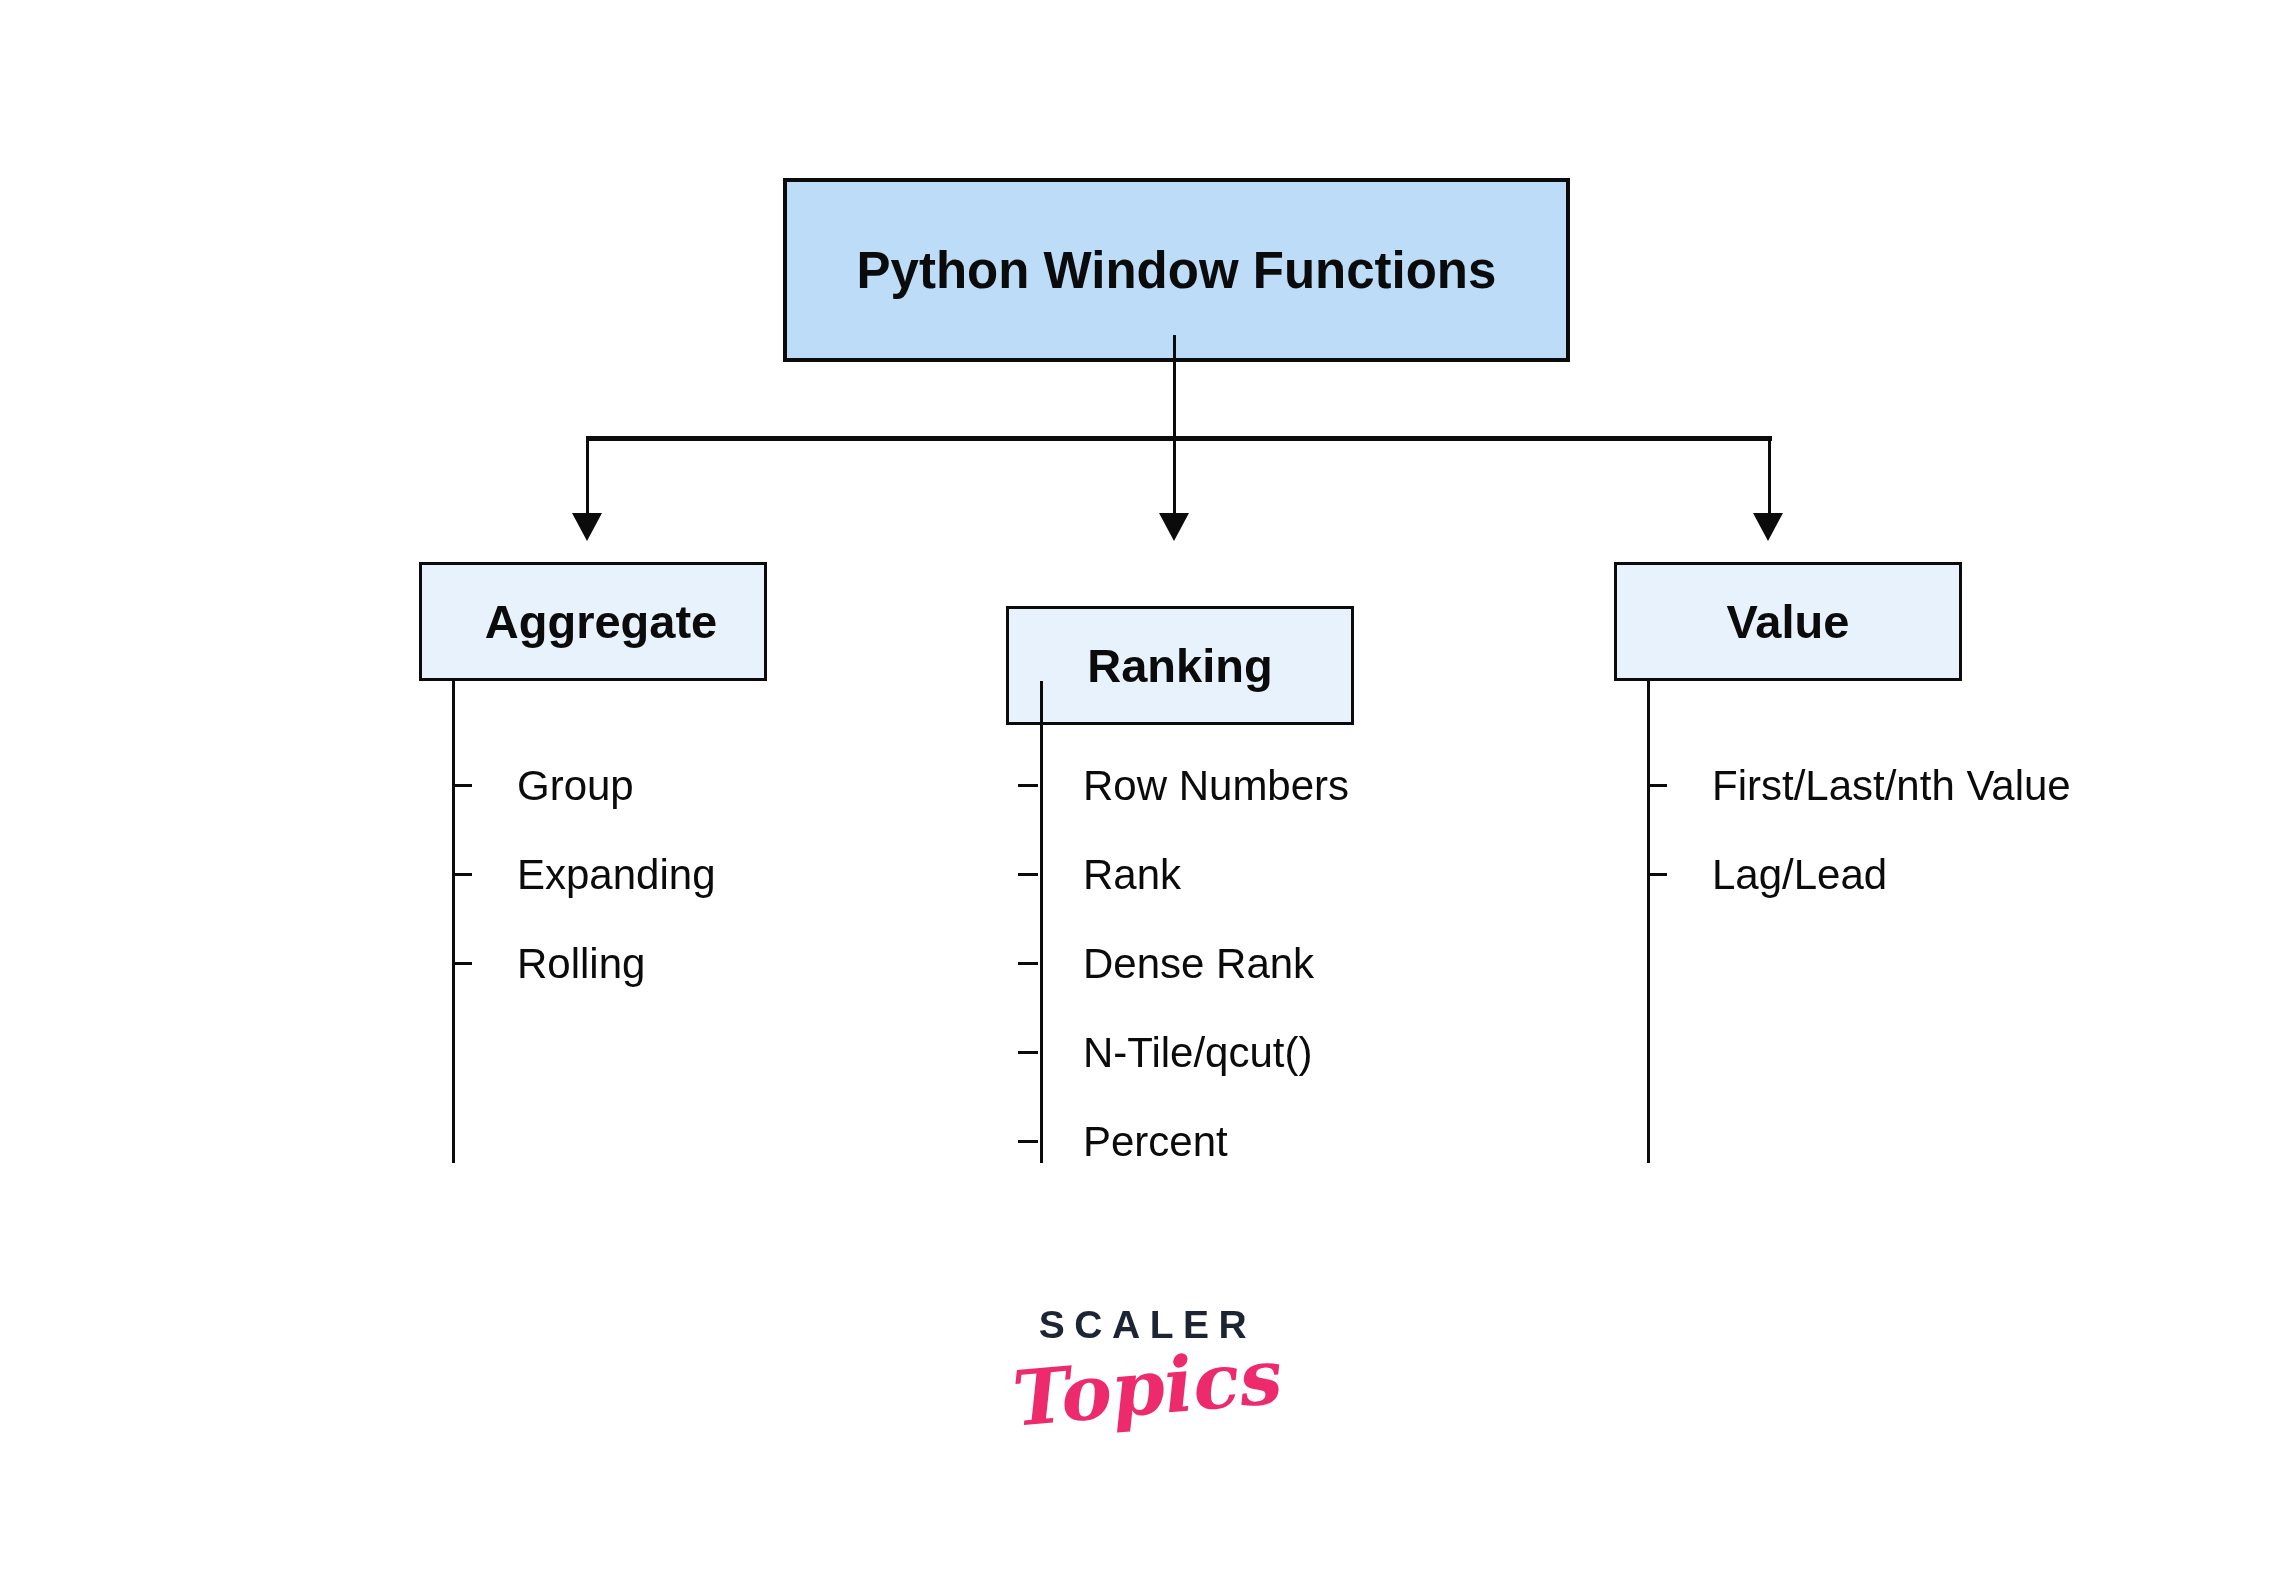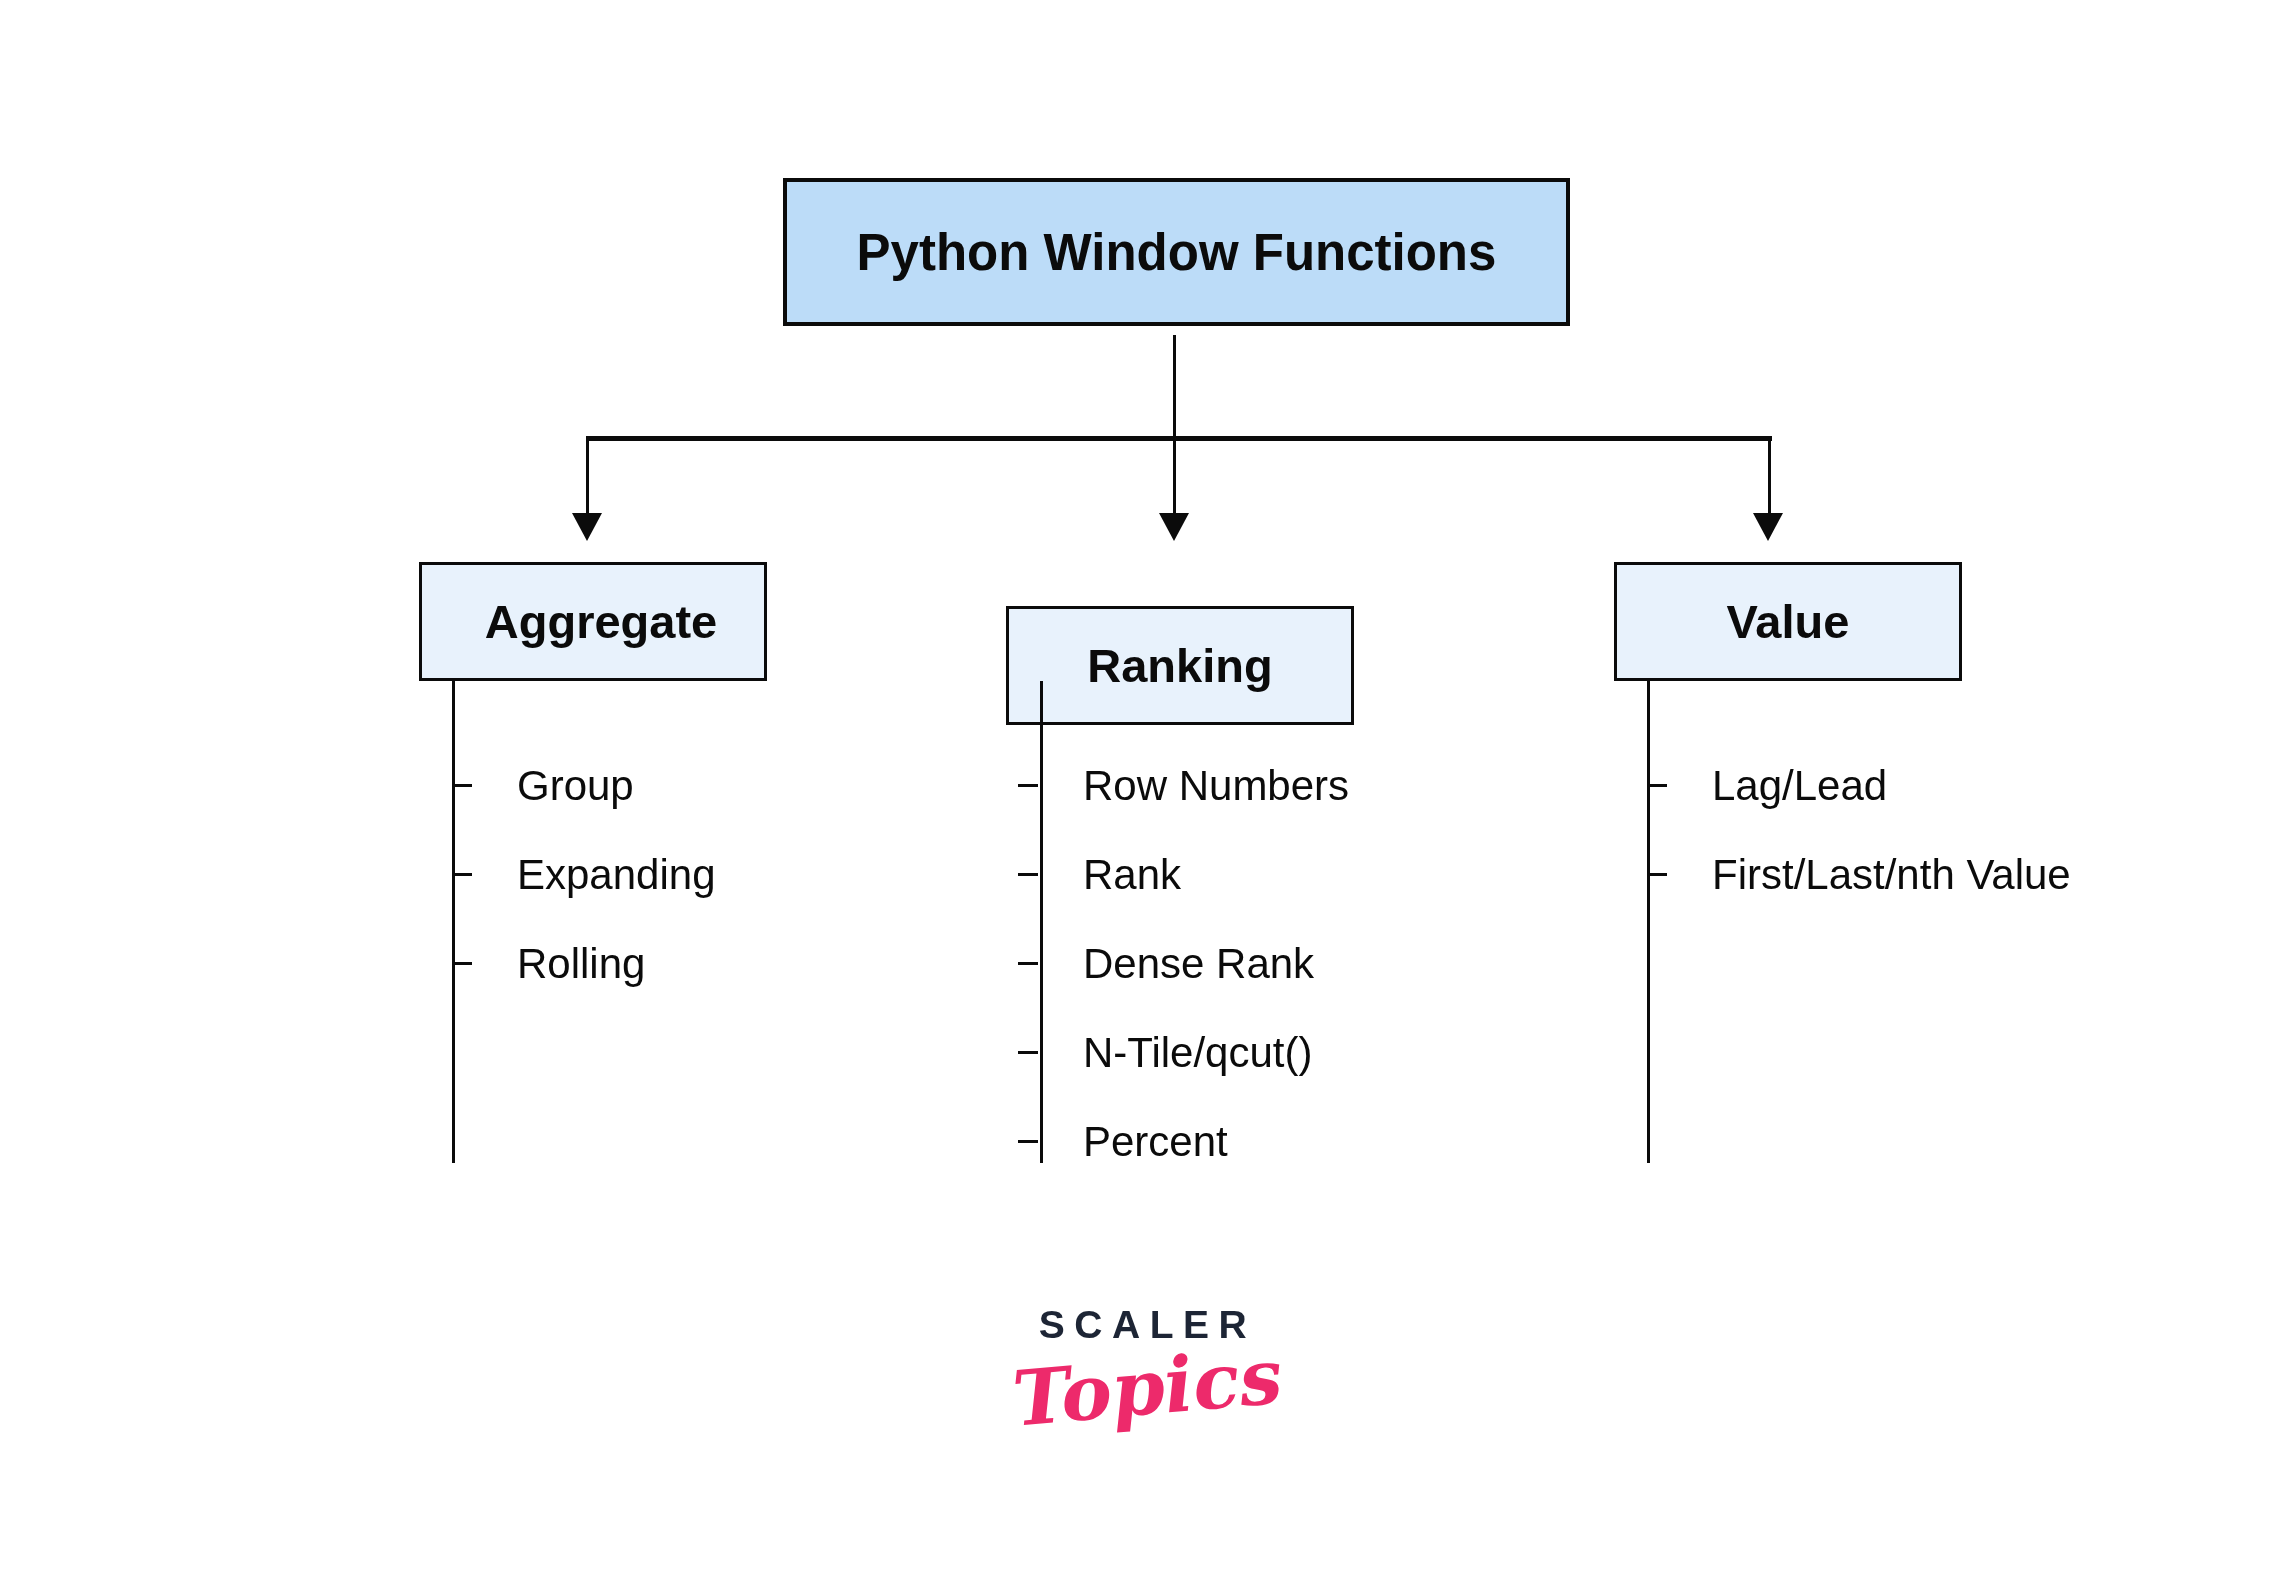--- a/index.html
+++ b/index.html
@@ -11,21 +11,21 @@
   }
   html,body{margin:0;padding:0;background:#ffffff;}
   body{width:2295px;height:1589px;overflow:hidden;
        font-family:"Liberation Sans", sans-serif;color:var(--stroke);}
   .canvas{position:absolute;left:0;top:0;width:2295px;height:1589px;background:#ffffff;}
 
   
   .node{position:absolute;display:flex;align-items:center;justify-content:center;
         box-sizing:border-box;background:var(--node-fill-secondary);
         border:3.4px solid var(--stroke);font-weight:bold;}
-  .root-node{left:783px;top:178px;width:787px;height:148px;
+  .root-node{left:783px;top:178px;width:787px;height:184px;
              background:var(--node-fill-primary);border-width:4px;font-size:51px;}
   .cat-node{top:562px;width:348px;height:119px;font-size:47px;}
   .cat-aggregate{left:419px;padding-left:16px;}
   .cat-ranking{left:1006px;margin-top:44px;}
   .cat-value{left:1614px;}
 
   
   .line{position:absolute;background:var(--stroke);}
   .stem-center{left:1173px;top:335px;width:3.4px;height:180px;}
   .bar-horizontal{left:586px;top:436px;width:1186px;height:5.4px;}
@@ -122,25 +122,25 @@
     </div>
   </div>
 
   <div class="node cat-node cat-value">
     <span>Value</span>
   </div>
   <div class="col-line col-line-value"></div>
   <div class="items items-value">
     <div class="item">
       <span class="tick"></span>
-      <span>Lag/Lead</span>
+      <span>First/Last/nth Value</span>
     </div>
     <div class="item">
       <span class="tick"></span>
-      <span>First/Last/nth Value</span>
+      <span>Lag/Lead</span>
     </div>
   </div>
 
   <div class="logo">
     <div class="logo-brand">SCALER</div>
     <div class="logo-script">Topics</div>
   </div>
 
 </div>
 

